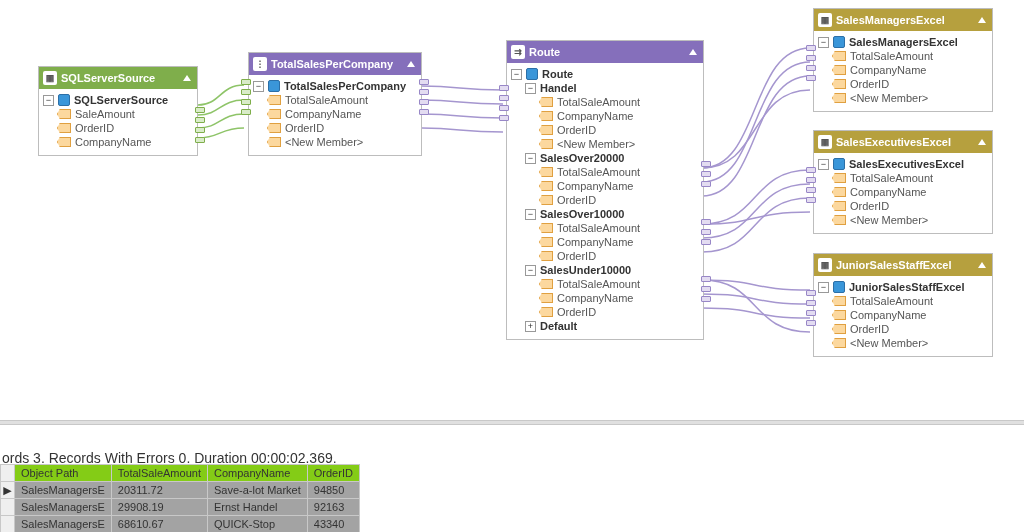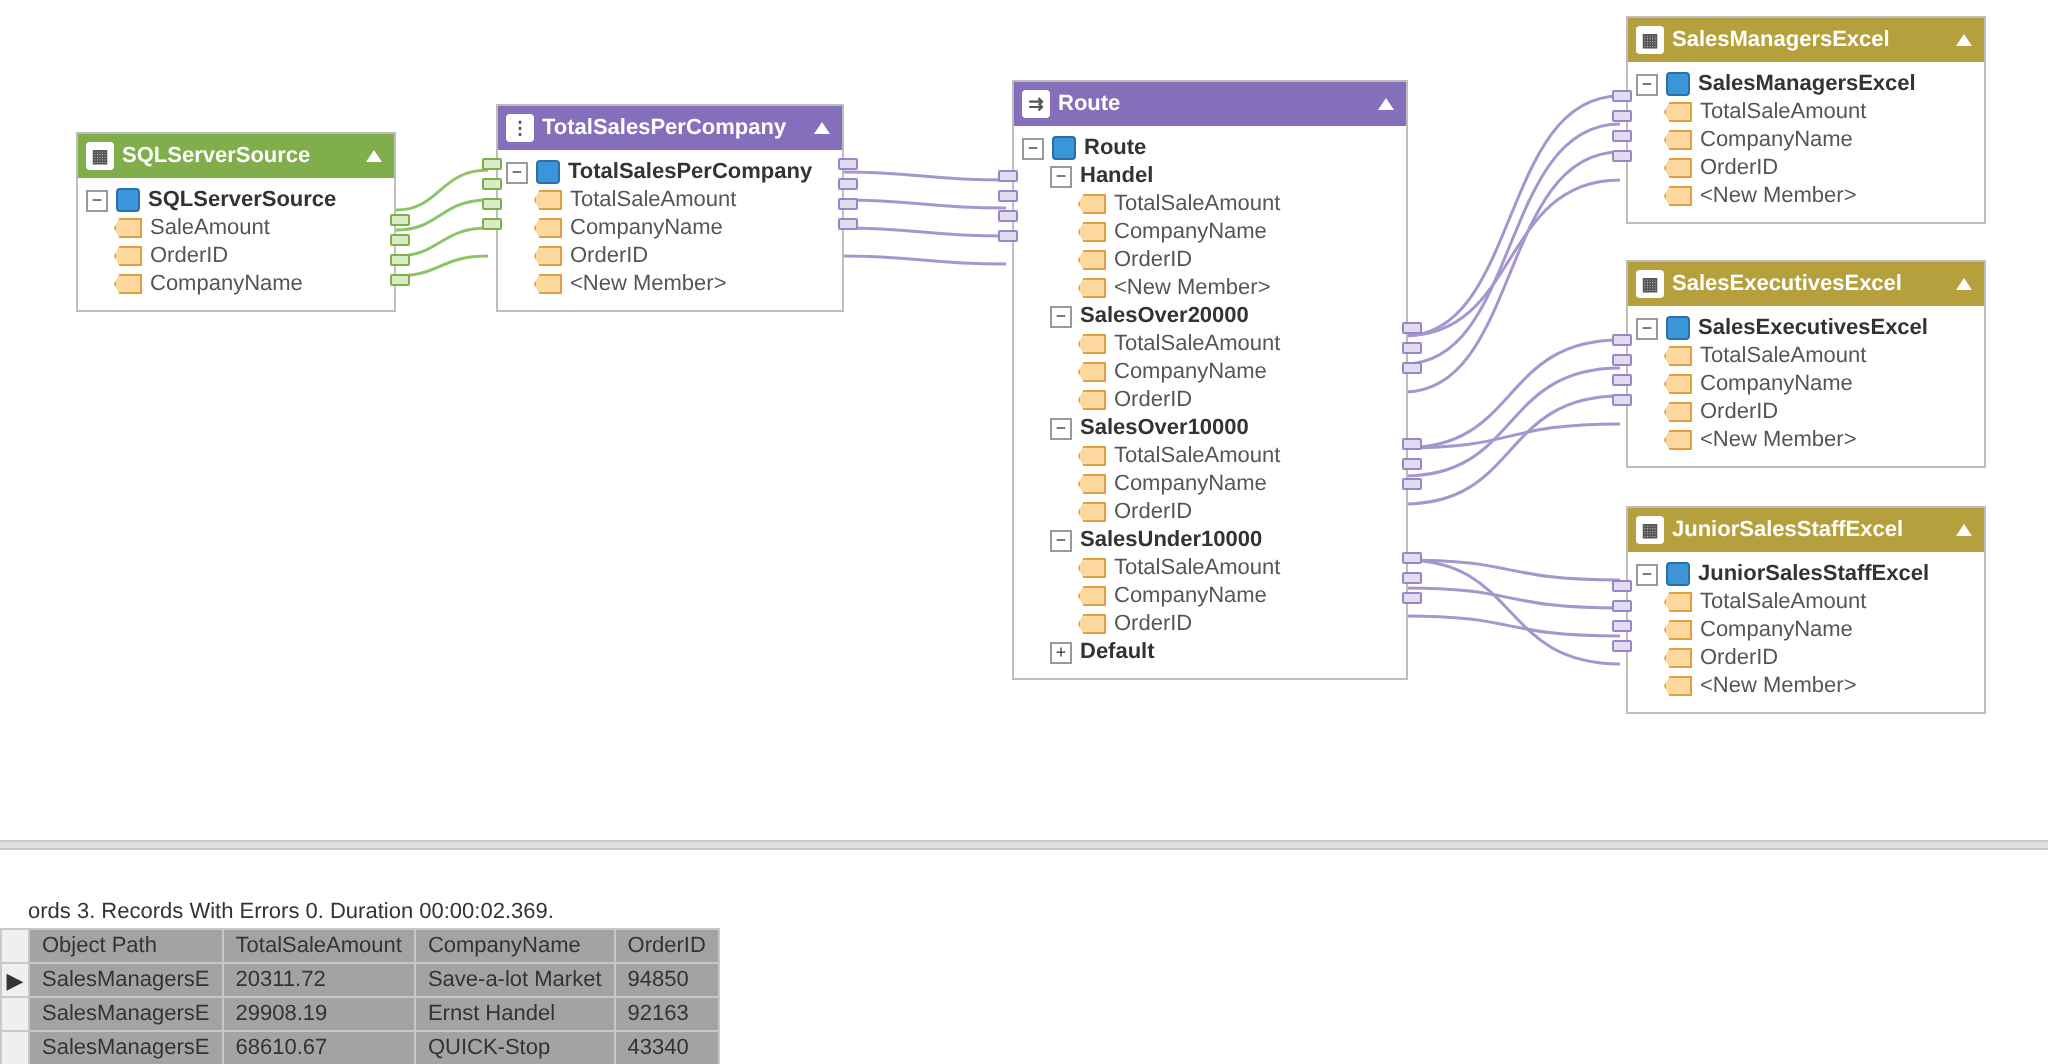--- a/index.html
+++ b/index.html
@@ -128,41 +128,41 @@
   
   .grid-divider {
     position: absolute;
     top: 420px; left: 0; width: 1024px; height: 5px;
     background: #e0e0e0;
     border-top: 1px solid #c8c8c8;
     border-bottom: 1px solid #c8c8c8;
   }
   .status {
     position: absolute;
-    top: 450px; left: 12px;
-    font-size: 11px;
+    top: 450px; left: 0;
+    font-size: 14px;
     color: #333;
     padding-left: 2px;
   }
   table.grid {
     position: absolute;
     top: 464px; left: 0;
     border-collapse: collapse;
     font-size: 11px;
     color: #333;
   }
   table.grid th, table.grid td {
     border: 1px solid #c8c8c8;
     padding: 2px 6px;
     text-align: left;
     background: #a3a3a3;
     white-space: nowrap;
   }
   table.grid th {
-    background: #a3a3a3;
+    background: #84cc16;
     font-weight: normal;
   }
   table.grid th.sel, table.grid td.sel {
     background: #efefef;
     width: 14px;
     padding: 0;
     text-align: center;
   }
 </style>
 </head>

